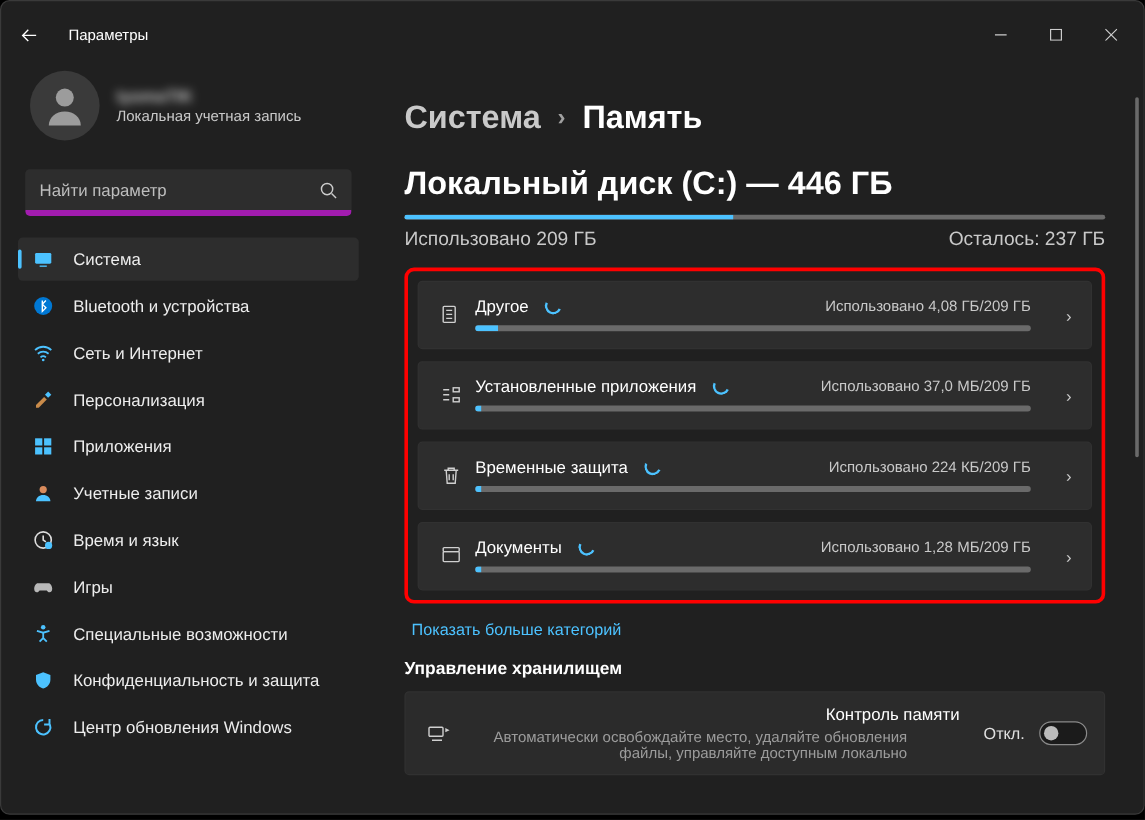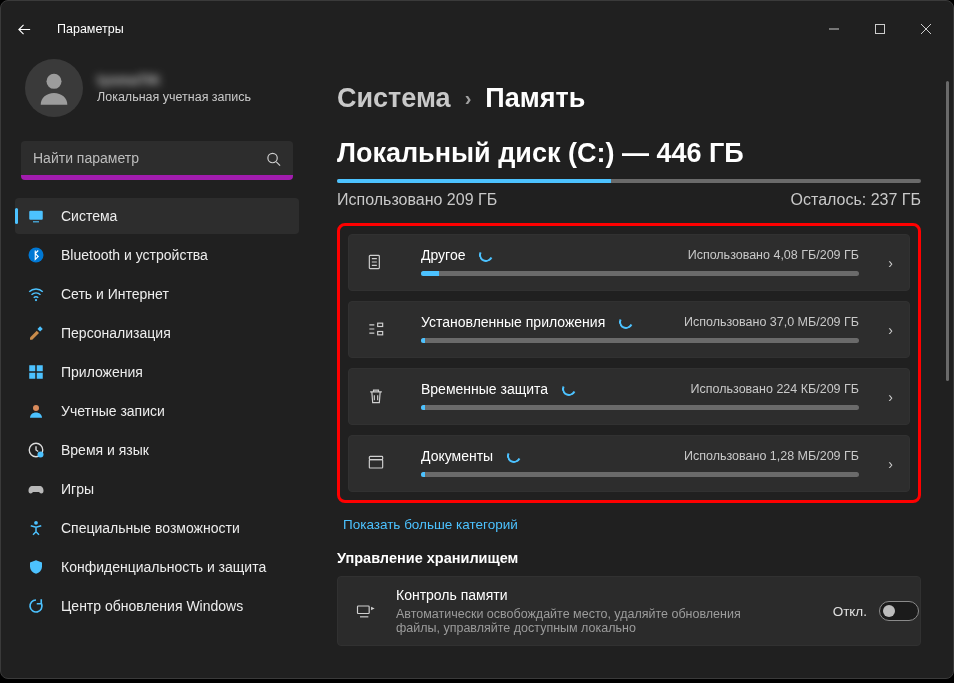--- a/index.html
+++ b/index.html
@@ -138,21 +138,21 @@
     gap:10px;
     margin-bottom: 10px;
   }
   .cat-card {
     background:#2d2d2d;
     border:1px solid #313131;
     border-radius:4px;
     padding: 12px 50px 14px 16px;
     display:flex;
     align-items:center;
-    gap:34px;
+    gap:9px;
     position:relative;
     cursor:pointer;
   }
   .cat-icon {
     width:22px; height:22px; color:#d0d0d0;
     display:flex; align-items:center; justify-content:center;
     flex-shrink:0;
   }
   .cat-body { flex:1; display:flex; flex-direction:column; gap:8px; }
   .cat-top { display:flex; justify-content:space-between; align-items:center; }
@@ -177,24 +177,25 @@
     color:#ccc; font-size:14px;
   }
 
   .show-more { color:#4cc2ff; font-size:13.5px; padding: 4px 6px 12px 6px; cursor:pointer; }
   .section-title { font-size:14.5px; font-weight:600; margin: 6px 0 10px 0; }
 
   .storage-card {
     background:#2b2b2b;
     border:1px solid #313131;
     border-radius:4px;
-    padding: 10px 1px 10px 16px;
+    padding: 10px 14px 10px 16px;
     display:flex;
     align-items:center;
     gap:20px;
+    text-align:right;
   }
   .storage-card .lbl { flex:1; display:flex; flex-direction:column; gap:4px;}
   .storage-card .lbl .title { font-size:14px;}
   .storage-card .lbl .sub { font-size:12.5px; color:#9c9c9c; max-width:360px;}
   .storage-toggle { display:flex; align-items:center; gap:12px; }
   .storage-state { font-size:13.5px; color:#e0e0e0; }
   .toggle {
     width:40px; height:20px; border-radius:10px;
     background:#1b1b1b; border:1px solid #8a8a8a;
     position:relative;

